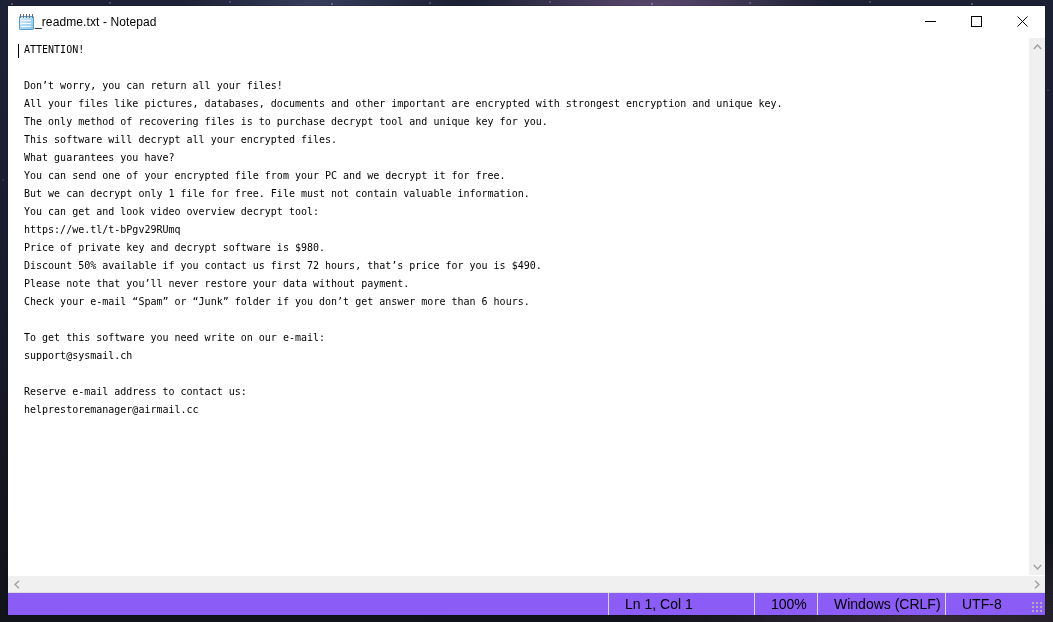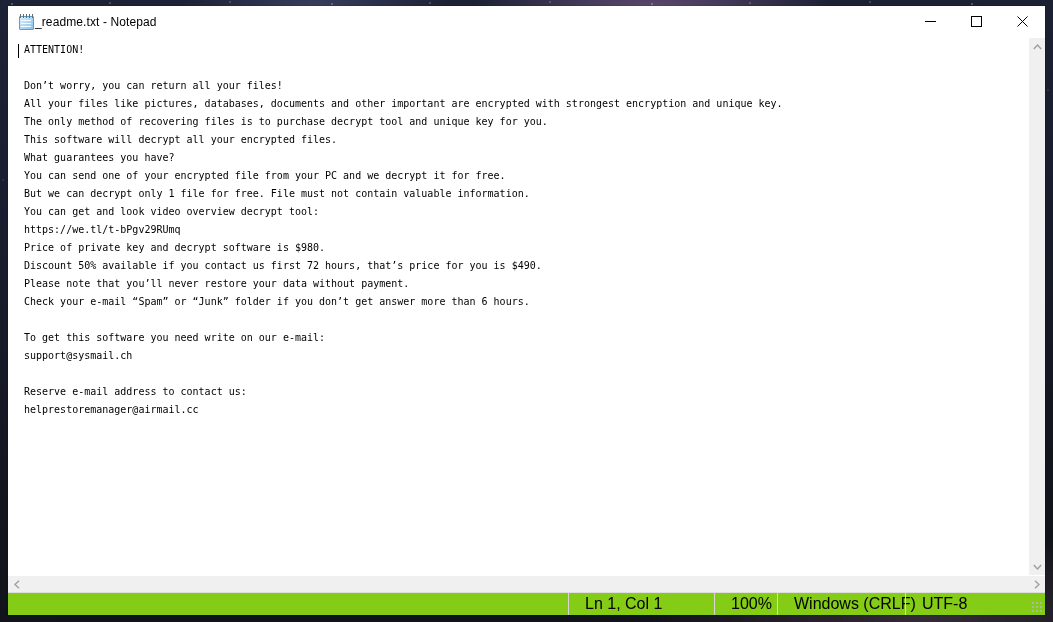--- a/index.html
+++ b/index.html
@@ -212,41 +212,41 @@
     justify-content: space-between;
     border-top: 1px solid #ffffff;
   }
   .hscroll .sb-arrow { width: 17px; height: 17px; }
   .hs-track { flex: 1 1 auto; height: 17px; }
 
   
   .statusbar {
     height: 23px;
     min-height: 23px;
-    background: #84cc16;
+    background: #8b5cf6;
     display: flex;
     align-items: stretch;
     justify-content: flex-end;
-    font-size: 16px;
+    font-size: 14px;
     color: #000000;
     position: relative;
     border-top: 1px solid #dedede;
   }
   .sb-spacer { flex: 1 1 auto; }
   .sb-cell {
     display: flex;
     align-items: center;
     border-left: 1px solid #d7d7d7;
     padding: 0 0 0 16px;
     white-space: nowrap;
   }
   .sb-cell.ln   { width: 146px; }
   .sb-cell.zoom { width: 63px; }
   .sb-cell.eol  { width: 128px; }
-  .sb-cell.enc  { width: 140px; }
+  .sb-cell.enc  { width: 100px; }
   .grip {
     position: absolute;
     right: 3px; bottom: 3px;
     width: 10px; height: 10px;
     background-image:
       radial-gradient(circle 1px at 1px 1px, #b4b4b4 99%, transparent 100%);
     background-size: 4px 4px;
     background-position: 0 0;
     opacity: .9;
   }

